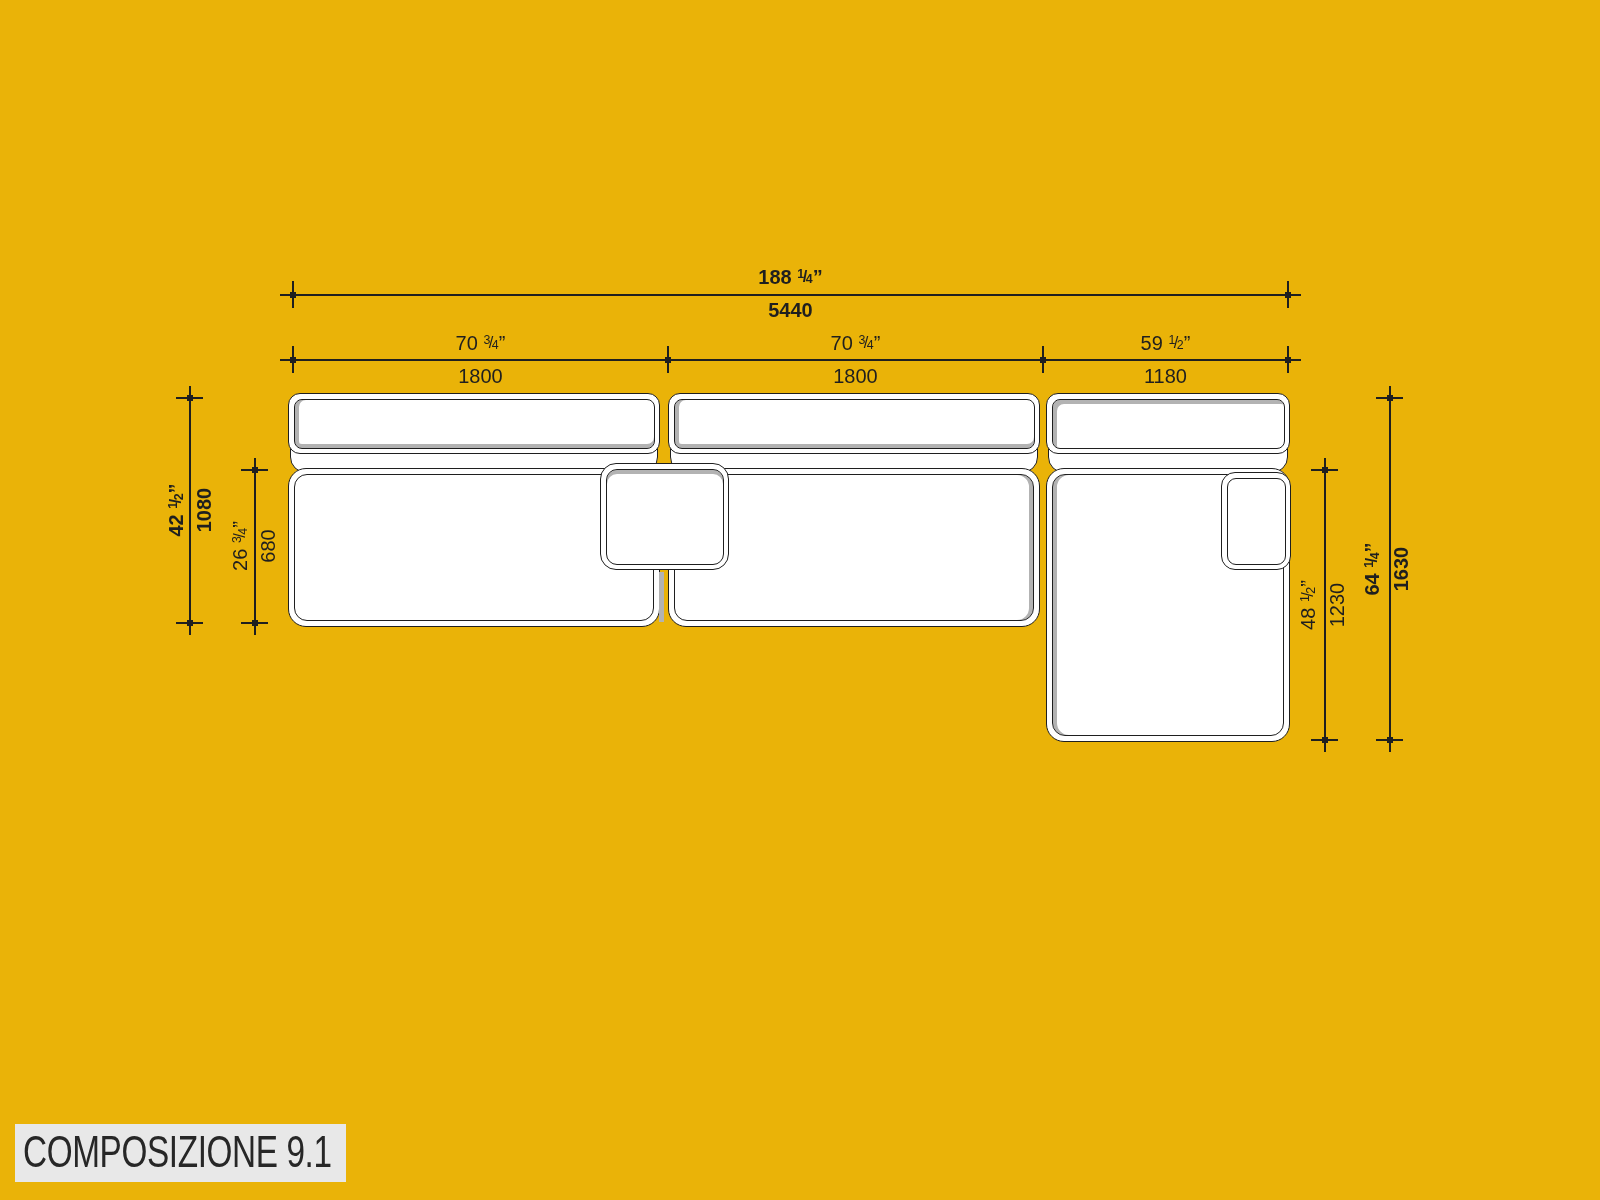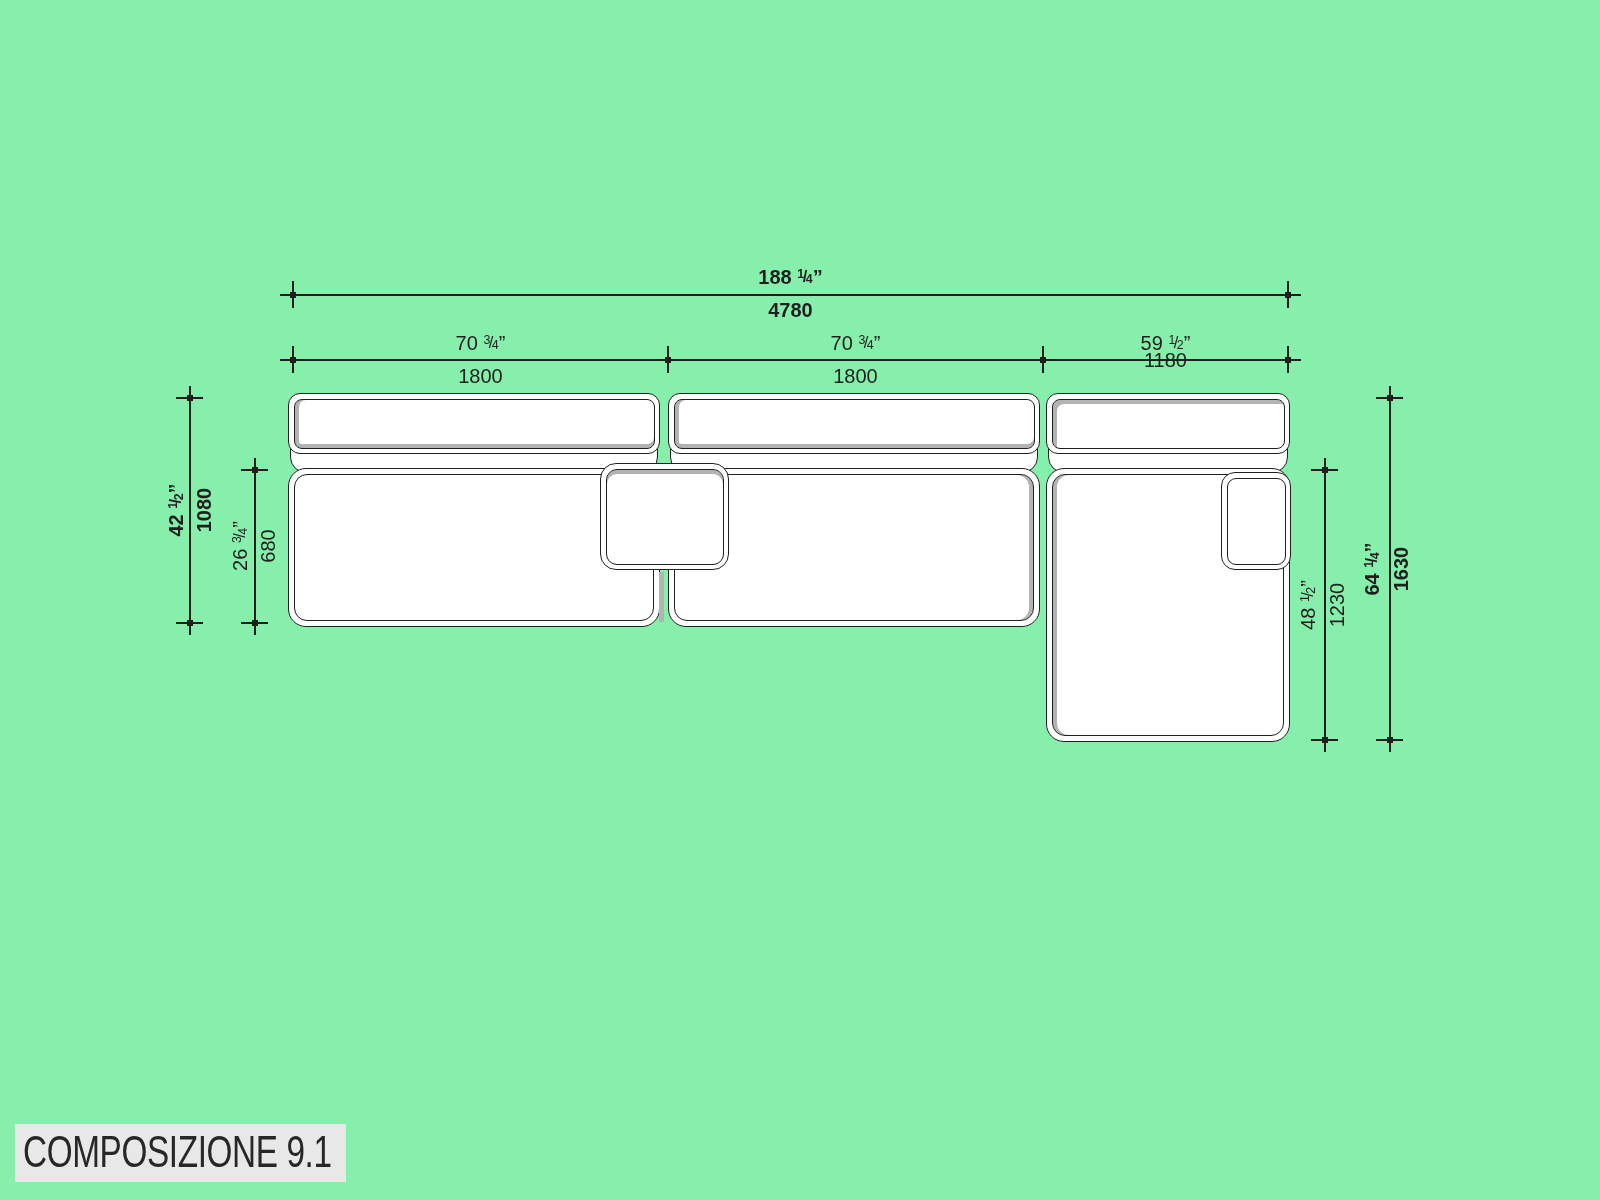--- a/index.html
+++ b/index.html
@@ -1,19 +1,19 @@
 <!DOCTYPE html>
 <html style="--line: #1f1f1f; --shade: #b3b3b3; --label-bg: #e8e8e8; --label-text: #272727;"><head>
 <meta charset="utf-8">
 <style>
   html,body{margin:0;padding:0;background:#fff;}
   .canvas{
     position:relative;
     width:1600px;height:1200px;
-    background:#86efac;
+    background:#eab308;
     font-family:"Liberation Sans", sans-serif;
     color:var(--line,#1f1f1f);
     overflow:hidden;
   }
   
   .shape{position:absolute;background:#fff;border:1.5px solid var(--line);}
   .shell{z-index:1;border-radius:16px;}
   .cush{z-index:2;border-radius:12px;}
   .cush-in{position:absolute;inset:4.5px;border:1px solid var(--line);border-radius:8px;}
   .seat{z-index:3;border-radius:18px;}
@@ -106,30 +106,30 @@
     <span class="doth" style="left:10px;"></span>
     <span class="vtick" style="left:387.25px;"></span>
     <span class="doth" style="left:385px;"></span>
     <span class="vtick" style="left:762.25px;"></span>
     <span class="doth" style="left:760px;"></span>
     <span class="vtick" style="left:1007.25px;"></span>
     <span class="doth" style="left:1005px;"></span>
   </div>
 
   <div class="dlab b" style="left:293px;top:262px;width:995px;"><span>188 </span><span class="fr-n">1</span><span class="fr-s">/</span><span class="fr-d">4</span><span>”</span></div>
-  <div class="dlab b" style="left:293px;top:298px;width:995px;">4780</div>
+  <div class="dlab b" style="left:293px;top:298px;width:995px;">5440</div>
 
   <div class="dlab" style="left:293px;top:328px;width:375px;"><span>70 </span><span class="fr-n">3</span><span class="fr-s">/</span><span class="fr-d">4</span><span>”</span></div>
   <div class="dlab" style="left:293px;top:364px;width:375px;">1800</div>
 
   <div class="dlab" style="left:668px;top:328px;width:375px;"><span>70 </span><span class="fr-n">3</span><span class="fr-s">/</span><span class="fr-d">4</span><span>”</span></div>
   <div class="dlab" style="left:668px;top:364px;width:375px;">1800</div>
 
   <div class="dlab" style="left:1043px;top:328px;width:245px;"><span>59 </span><span class="fr-n">1</span><span class="fr-s">/</span><span class="fr-d">2</span><span>”</span></div>
-  <div class="dlab" style="left:1043px;top:348px;width:245px;">1180</div>
+  <div class="dlab" style="left:1043px;top:364px;width:245px;">1180</div>
 
   <div class="dimv" style="left:189px;top:386px;height:249px;">
     <span class="htick" style="top:11.25px;"></span>
     <span class="dotv" style="top:9px;"></span>
     <span class="htick" style="top:236.25px;"></span>
     <span class="dotv" style="top:234px;"></span>
   </div>
 
   <div class="dimv" style="left:254px;top:458px;height:177px;">
     <span class="htick" style="top:11.25px;"></span>

